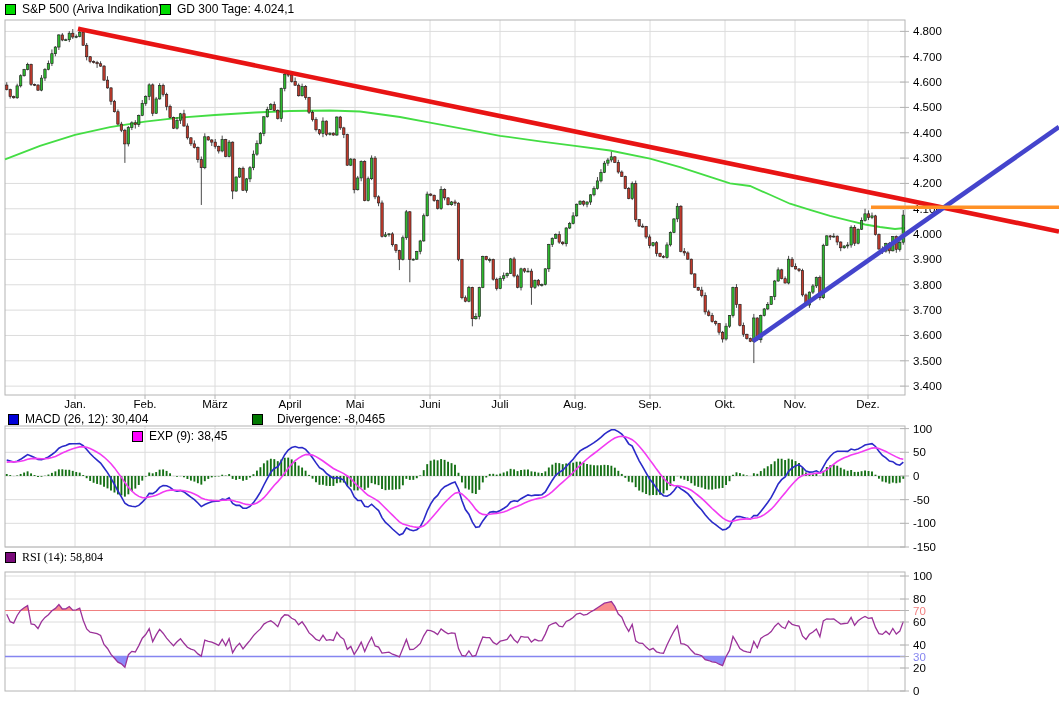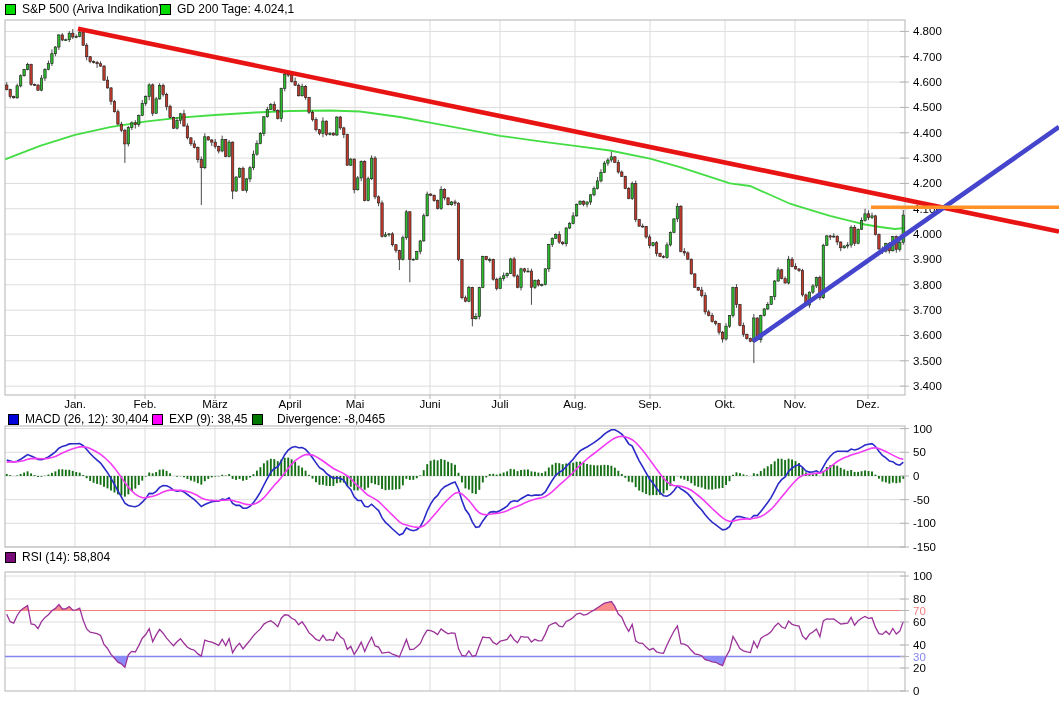--- a/index.html
+++ b/index.html
@@ -984,38 +984,38 @@
       </g>
     </svg>
 
   <div class="legend-row" id="legend-price" style="top:2px;">
     <span class="li" style="left:5px;">
       <i class="sq" style="background: rgb(0, 220, 0);"></i>
       <span class="lt">S&amp;P 500 (Ariva Indikation)</span>
     </span>
     <span class="li" style="left:160px;">
       <i class="sq" style="background: rgb(0, 220, 0);"></i>
-      <span class="lt">GD 200 Tage: 4.024,1</span>
+      <span class="lt">GD 300 Tage: 4.024,1</span>
     </span>
   </div>
 
   <div class="legend-row" id="legend-macd" style="top:412px;">
     <span class="li" style="left:8px;">
       <i class="sq" style="background: rgb(0, 0, 216);"></i>
       <span class="lt">MACD (26, 12): 30,404</span>
     </span>
-    <span class="li" style="left:152px;">
+    <span class="li" style="left:132px;margin-top:17px;">
       <i class="sq" style="background: rgb(255, 0, 255);"></i>
       <span class="lt">EXP (9): 38,45</span>
     </span>
     <span class="li" style="left:252px;gap:8px;">
       <i class="sq" style="background: rgb(0, 120, 0);"></i>
       <span class="lt">Divergence: -8,0465</span>
     </span>
   </div>
 
-  <div class="legend-row" id="legend-rsi" style="top:550px;">
+  <div class="legend-row" id="legend-rsi" style="top:550px;font-family:Liberation Serif, serif;">
     <span class="li" style="left:5px;">
       <i class="sq" style="background: rgb(122, 10, 122);"></i>
       <span class="lt">RSI (14): 58,804</span>
     </span>
   </div>
 </div>
 
 </body></html>

